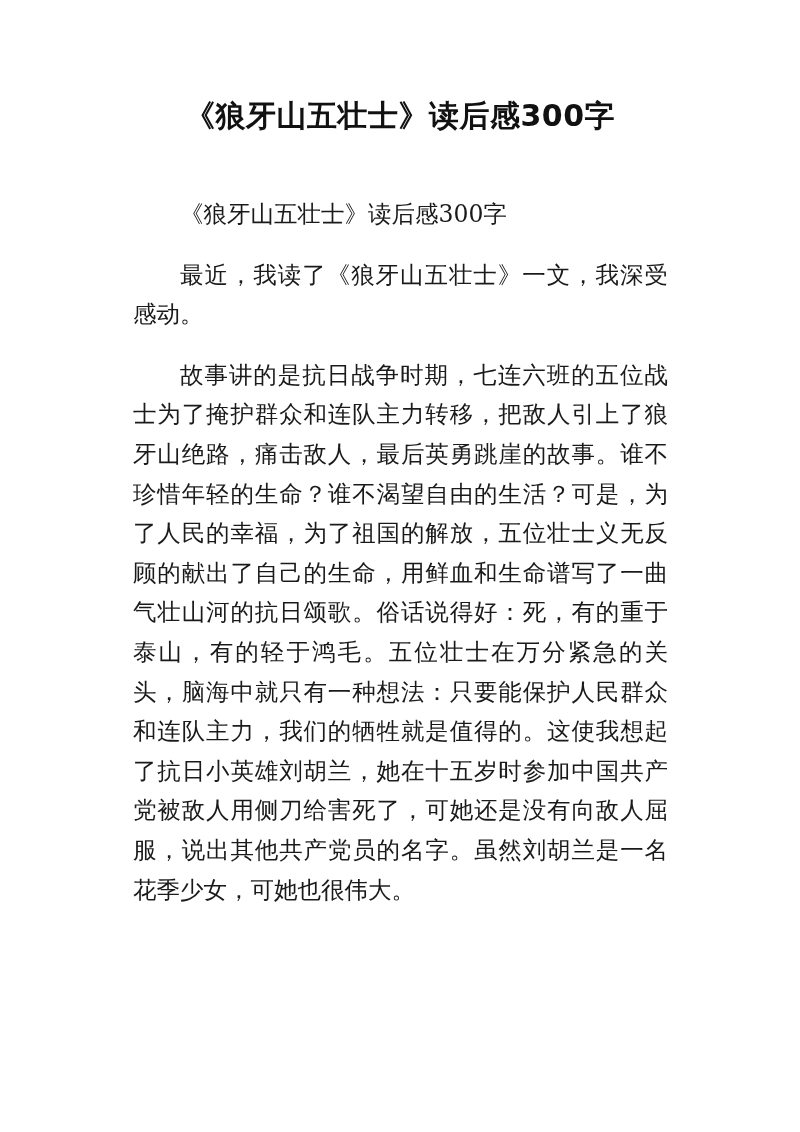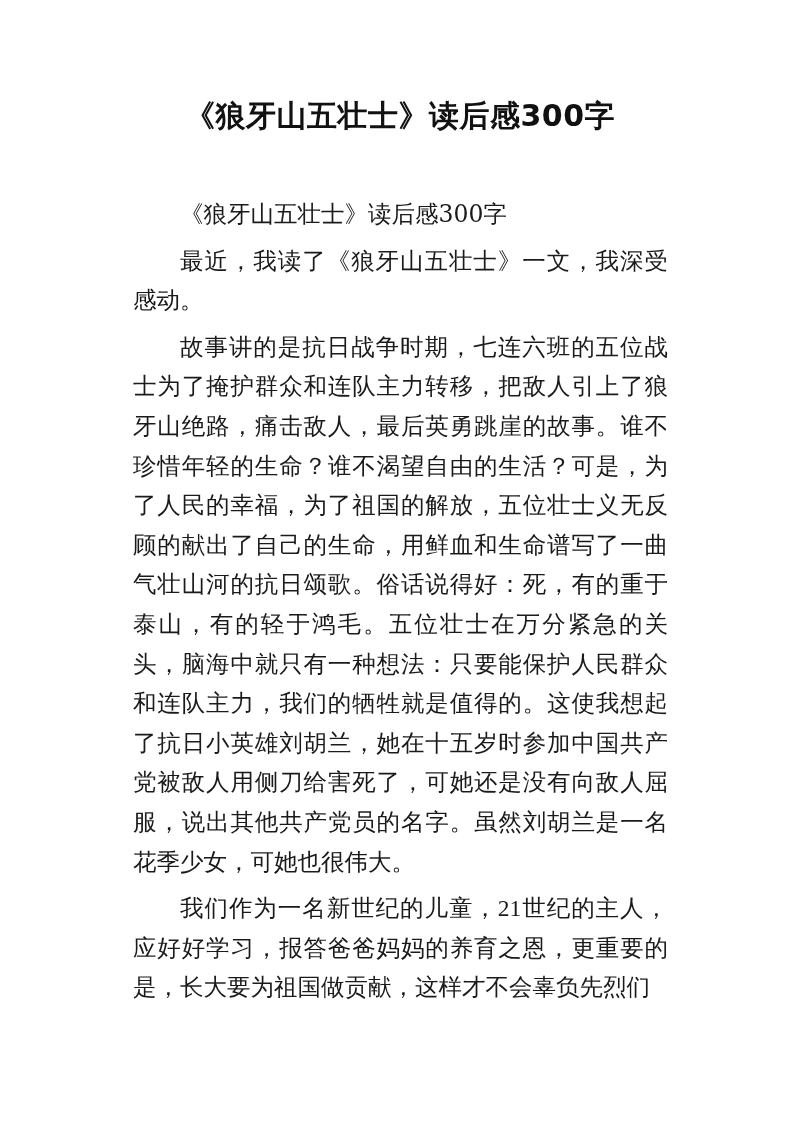--- a/index.html
+++ b/index.html
@@ -49,29 +49,27 @@
     .body-text p {
       margin: 0;
       text-indent: 2em;
       text-align: justify;
     }
     .body-text .subtitle {
       text-indent: 2em;
       margin-bottom: 0;
     }
     .body-text p + p {
-      margin-top: 7px;
-      font-family: Liberation Serif, serif;
+      margin-top: 21px;
     }
   </style>
 </head>
 <body>
 
 <div class="page">
   <div class="doc-title">《狼牙山五壮士》读后感300字</div>
 
   <div class="body-text">
     <p class="subtitle">《狼牙山五壮士》读后感300字</p>
     <p>最近，我读了《狼牙山五壮士》一文，我深受感动。</p>
     <p>故事讲的是抗日战争时期，七连六班的五位战士为了掩护群众和连队主力转移，把敌人引上了狼牙山绝路，痛击敌人，最后英勇跳崖的故事。谁不珍惜年轻的生命？谁不渴望自由的生活？可是，为了人民的幸福，为了祖国的解放，五位壮士义无反顾的献出了自己的生命，用鲜血和生命谱写了一曲气壮山河的抗日颂歌。俗话说得好：死，有的重于泰山，有的轻于鸿毛。五位壮士在万分紧急的关头，脑海中就只有一种想法：只要能保护人民群众和连队主力，我们的牺牲就是值得的。这使我想起了抗日小英雄刘胡兰，她在十五岁时参加中国共产党被敌人用侧刀给害死了，可她还是没有向敌人屈服，说出其他共产党员的名字。虽然刘胡兰是一名花季少女，可她也很伟大。</p>
-    <p>我们作为一名新世纪的儿童，21世纪的主人，应好好学习，报答爸爸妈妈的养育之恩，更重要的是，长大要为祖国做贡献，这样才不会辜负先烈们</p>
   </div>
 </div>
 
 </body></html>

